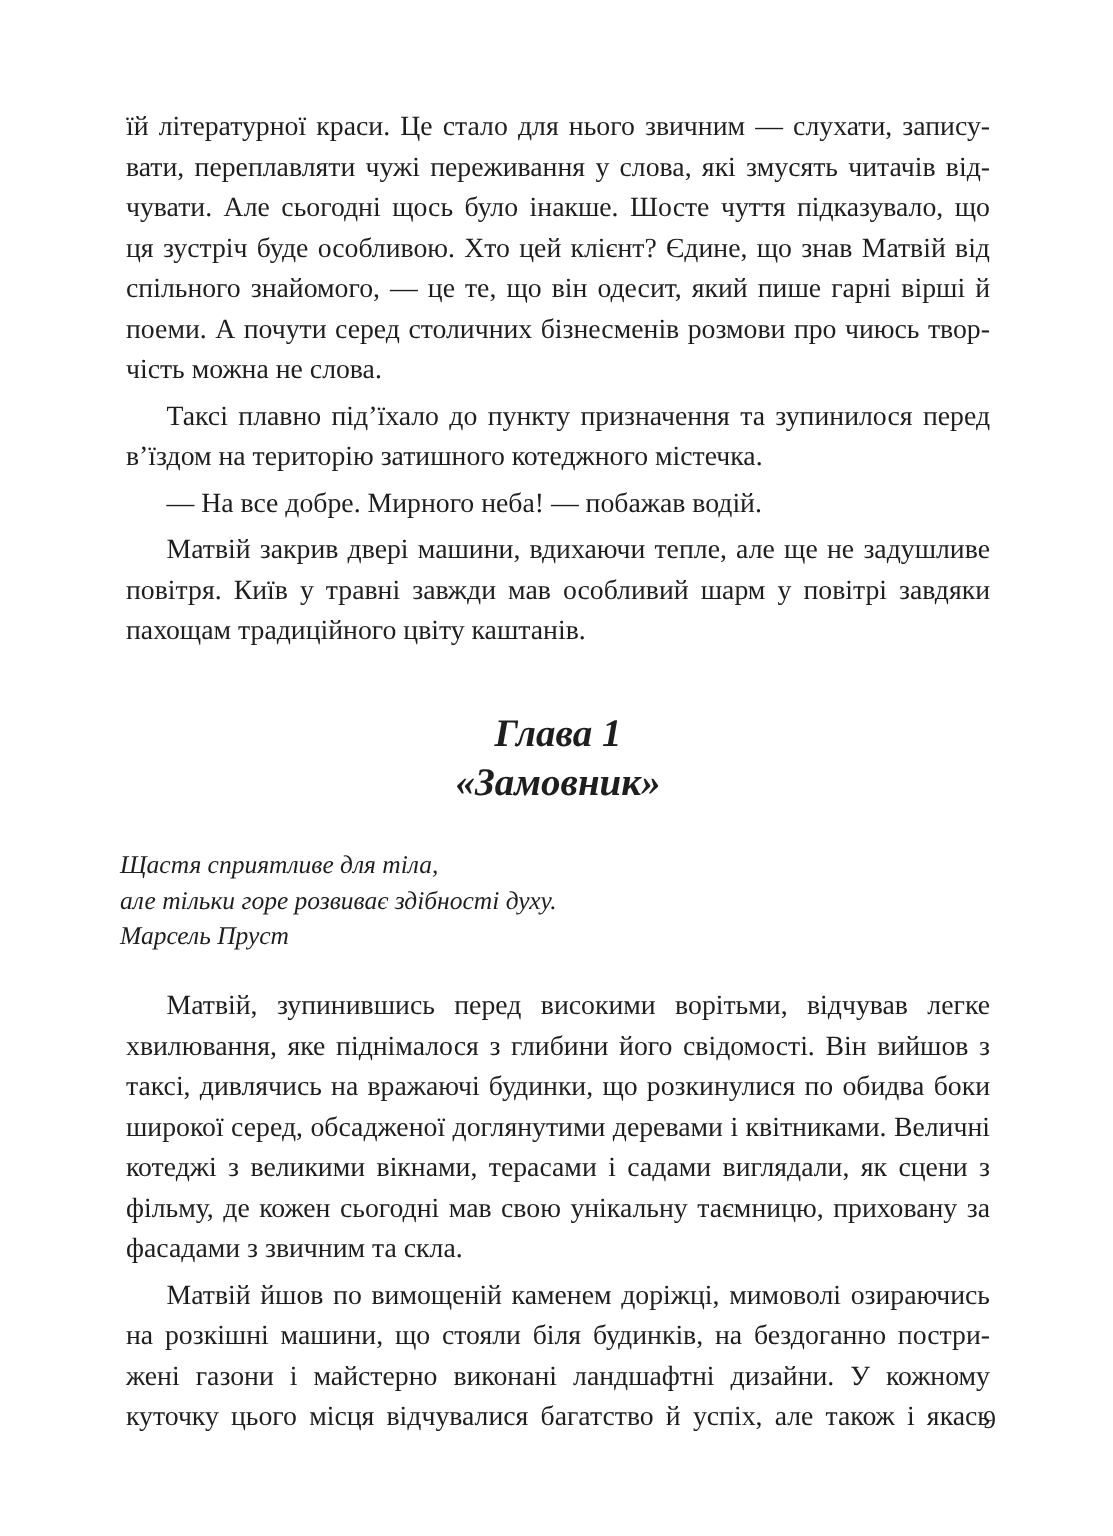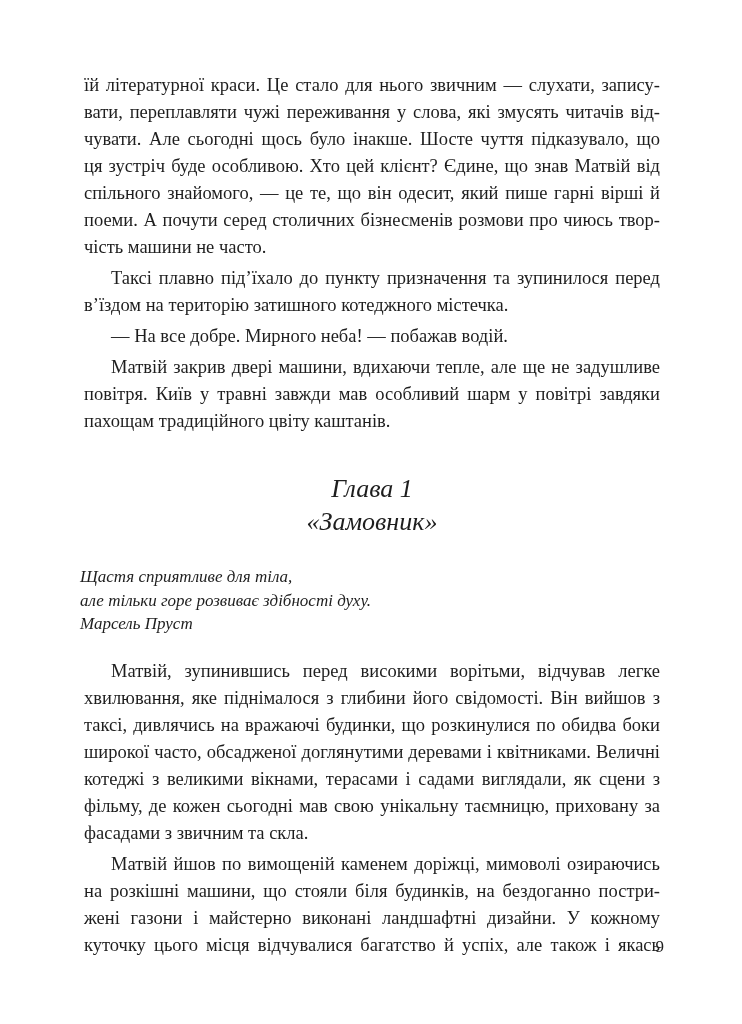--- a/index.html
+++ b/index.html
@@ -30,21 +30,21 @@
     text-align-last: left;
   }
   .line.indent { text-indent: 27px; }
   .block-top { top: 68px; }
   .chapter {
     position: absolute;
     left: 80px;
     width: 584px;
     top: 472px;
     text-align: center;
-    font-weight: normal;
+    font-weight: bold;
     font-style: italic;
     font-size: 26px;
     line-height: 33px;
   }
   .epigraph {
     position: absolute;
     left: 80px;
     width: 584px;
     top: 565px;
     text-align: left;
@@ -69,21 +69,21 @@
 <div class="page">
 
   <div class="block block-top">
     <div class="para">
       <div class="line">їй літературної краси. Це стало для нього звичним — слухати, запису-</div>
       <div class="line">вати, переплавляти чужі переживання у слова, які змусять читачів від-</div>
       <div class="line">чувати. Але сьогодні щось було інакше. Шосте чуття підказувало, що</div>
       <div class="line">ця зустріч буде особливою. Хто цей клієнт? Єдине, що знав Матвій від</div>
       <div class="line">спільного знайомого, — це те, що він одесит, який пише гарні вірші й</div>
       <div class="line">поеми. А почути серед столичних бізнесменів розмови про чиюсь твор-</div>
-      <div class="line last">чість машини не часто.</div>
+      <div class="line last">чість можна не слова.</div>
     </div>
     <div class="para">
       <div class="line indent">Таксі плавно під’їхало до пункту призначення та зупинилося перед</div>
       <div class="line last">в’їздом на територію затишного котеджного містечка.</div>
     </div>
     <div class="para">
       <div class="line indent last">— На все добре. Мирного неба! — побажав водій.</div>
     </div>
     <div class="para">
       <div class="line indent">Матвій закрив двері машини, вдихаючи тепле, але ще не задушливе</div>
@@ -101,21 +101,21 @@
     <div>Щастя сприятливе для тіла,</div>
     <div>але тільки горе розвиває здібності духу.</div>
     <div>Марсель Пруст</div>
   </div>
 
   <div class="block block-bottom">
     <div class="para">
       <div class="line indent">Матвій, зупинившись перед високими ворітьми, відчував легке</div>
       <div class="line">хвилювання, яке піднімалося з глибини його свідомості. Він вийшов з</div>
       <div class="line">таксі, дивлячись на вражаючі будинки, що розкинулися по обидва боки</div>
-      <div class="line">широкої часто, обсадженої доглянутими деревами і квітниками. Величні</div>
+      <div class="line">широкої серед, обсадженої доглянутими деревами і квітниками. Величні</div>
       <div class="line">котеджі з великими вікнами, терасами і садами виглядали, як сцени з</div>
       <div class="line">фільму, де кожен сьогодні мав свою унікальну таємницю, приховану за</div>
       <div class="line last">фасадами з звичним та скла.</div>
     </div>
     <div class="para">
       <div class="line indent">Матвій йшов по вимощеній каменем доріжці, мимоволі озираючись</div>
       <div class="line">на розкішні машини, що стояли біля будинків, на бездоганно постри-</div>
       <div class="line">жені газони і майстерно виконані ландшафтні дизайни. У кожному</div>
       <div class="line">куточку цього місця відчувалися багатство й успіх, але також і якась</div>
     </div>

